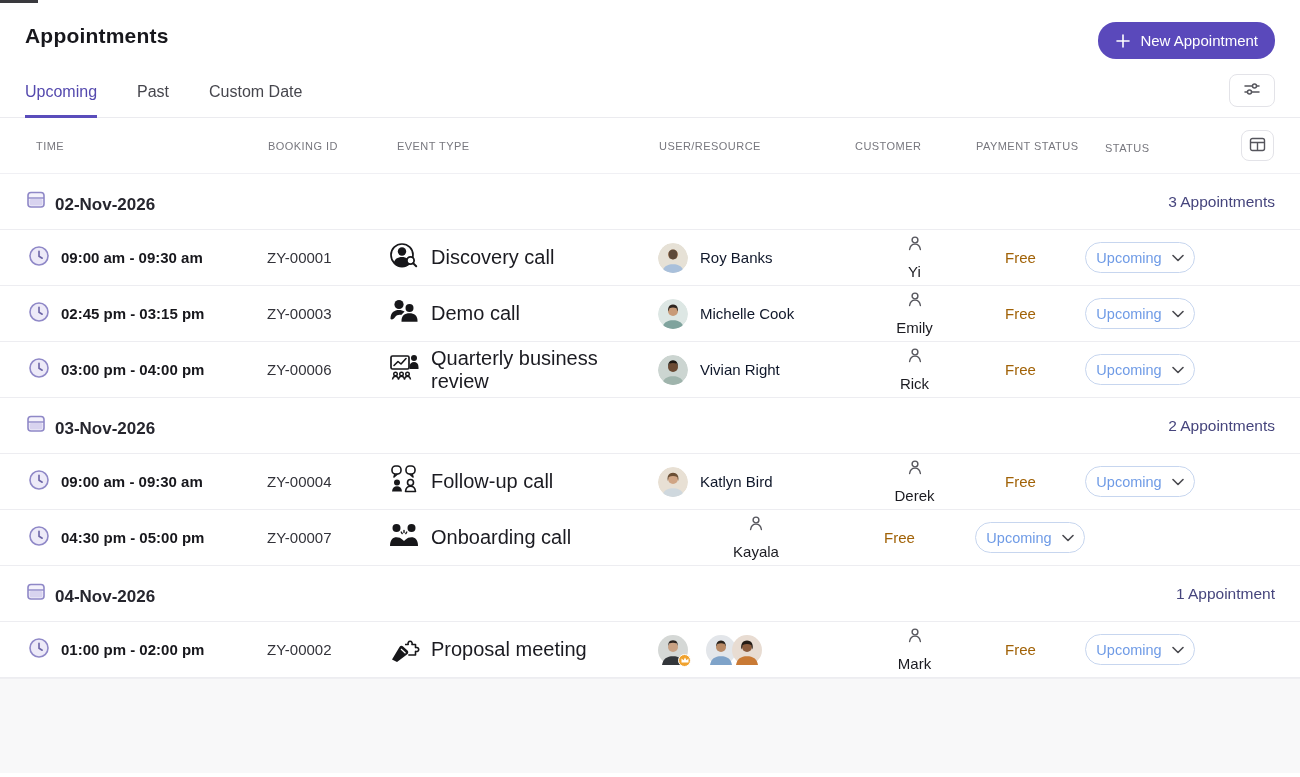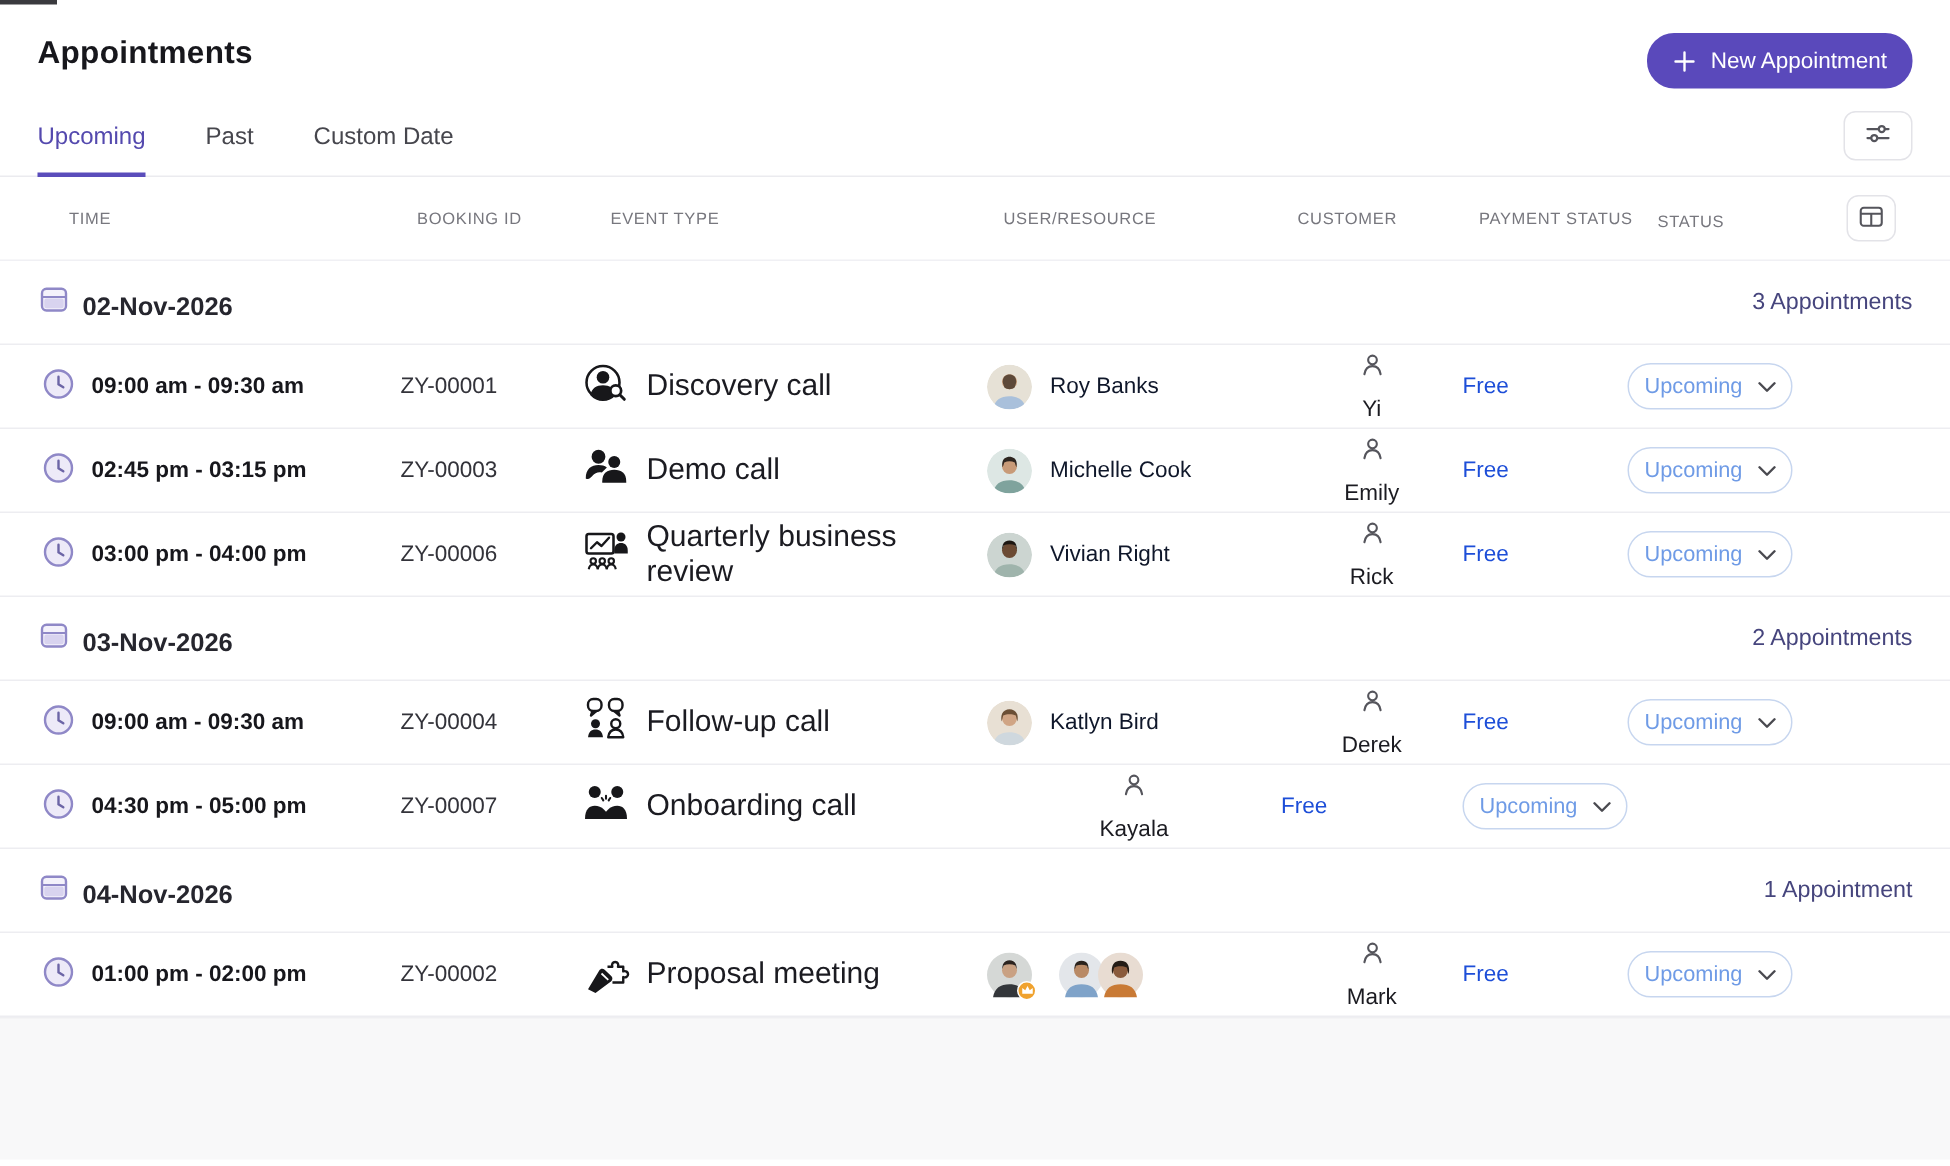--- a/index.html
+++ b/index.html
@@ -26,39 +26,39 @@
   .tab { font-size:16px; color:#46464d; padding:10px 0 14px 0; margin-right:40px; cursor:pointer; border-bottom:3px solid transparent; margin-bottom:-1px; }
   .tab.active { color:#5449ae; font-weight:500; border-bottom-color:#5a4dbb; }
   .filter-btn {
     margin-left:auto; margin-bottom:10px; width:46px; height:33px;
     border:1px solid #e3e3e8; border-radius:8px; background:#fff;
     display:flex; align-items:center; justify-content:center; cursor:pointer;
   }
 
   
   .grid-cols { display:grid; grid-template-columns:242px 129px 262px 196px 121px 110px 1fr; align-items:center; }
-  .table-head { padding:0 36px; height:56px; border-bottom:1px solid #f0f0f4; }
+  .table-head { padding:0 26px; height:56px; border-bottom:1px solid #f0f0f4; }
   .th { font-size:11px; letter-spacing:.45px; color:#77777e; font-weight:500; }
   .th.first { padding-left:10px; }
   .th-tools { display:flex; justify-content:flex-end; }
   .colmgr-btn { width:33px; height:31px; border:1px solid #e3e3e8; border-radius:8px; background:#fff; display:flex; align-items:center; justify-content:center; cursor:pointer; }
 
   
   .group-row { display:flex; align-items:center; height:56px; padding:0 25px; border-bottom:1px solid #ededf1; }
   .group-date { display:flex; align-items:flex-end; gap:8px; font-size:17px; font-weight:700; color:#26262e; }
   .group-count { margin-left:auto; font-size:15.5px; color:#46457d; font-weight:500; }
 
   
   .appt-row { padding:0 25px; height:56px; border-bottom:1px solid #ededf1; cursor:pointer; }
   .cell-time { display:flex; align-items:center; gap:11px; padding-left:3px; font-size:15px; font-weight:600; color:#17171c; }
   .cell-booking { font-size:15px; color:#33333a; }
   .cell-event { display:flex; align-items:center; gap:11px; font-size:20px; color:#1b1b21; margin-left:-8px; }
   .cell-user { display:flex; align-items:center; gap:12px; font-size:15px; color:#0f172a; }
   .cell-customer { display:flex; align-items:center; gap:9px; font-size:15px; color:#1b1b21;flex-direction:column; }
-  .cell-payment { font-size:15px; color:#1d4ed8; }
+  .cell-payment { font-size:15px; color:#a16207;margin-left:30px; }
   .status-pill {
     width:110px; height:31px; border:1px solid #c7d6ef; border-radius:16px; background:#fff;
     display:flex; align-items:center; justify-content:center; gap:10px; cursor:pointer; font-family:inherit;
   }
   .status-pill .status-text { font-size:14.5px; color:#6f9be6; }
 
   
   .avatar { width:30px; height:30px; border-radius:50%; overflow:hidden; flex:0 0 auto; position:relative; }
   .avatar svg { display:block; }
   .avatar-group { display:flex; align-items:center; }

